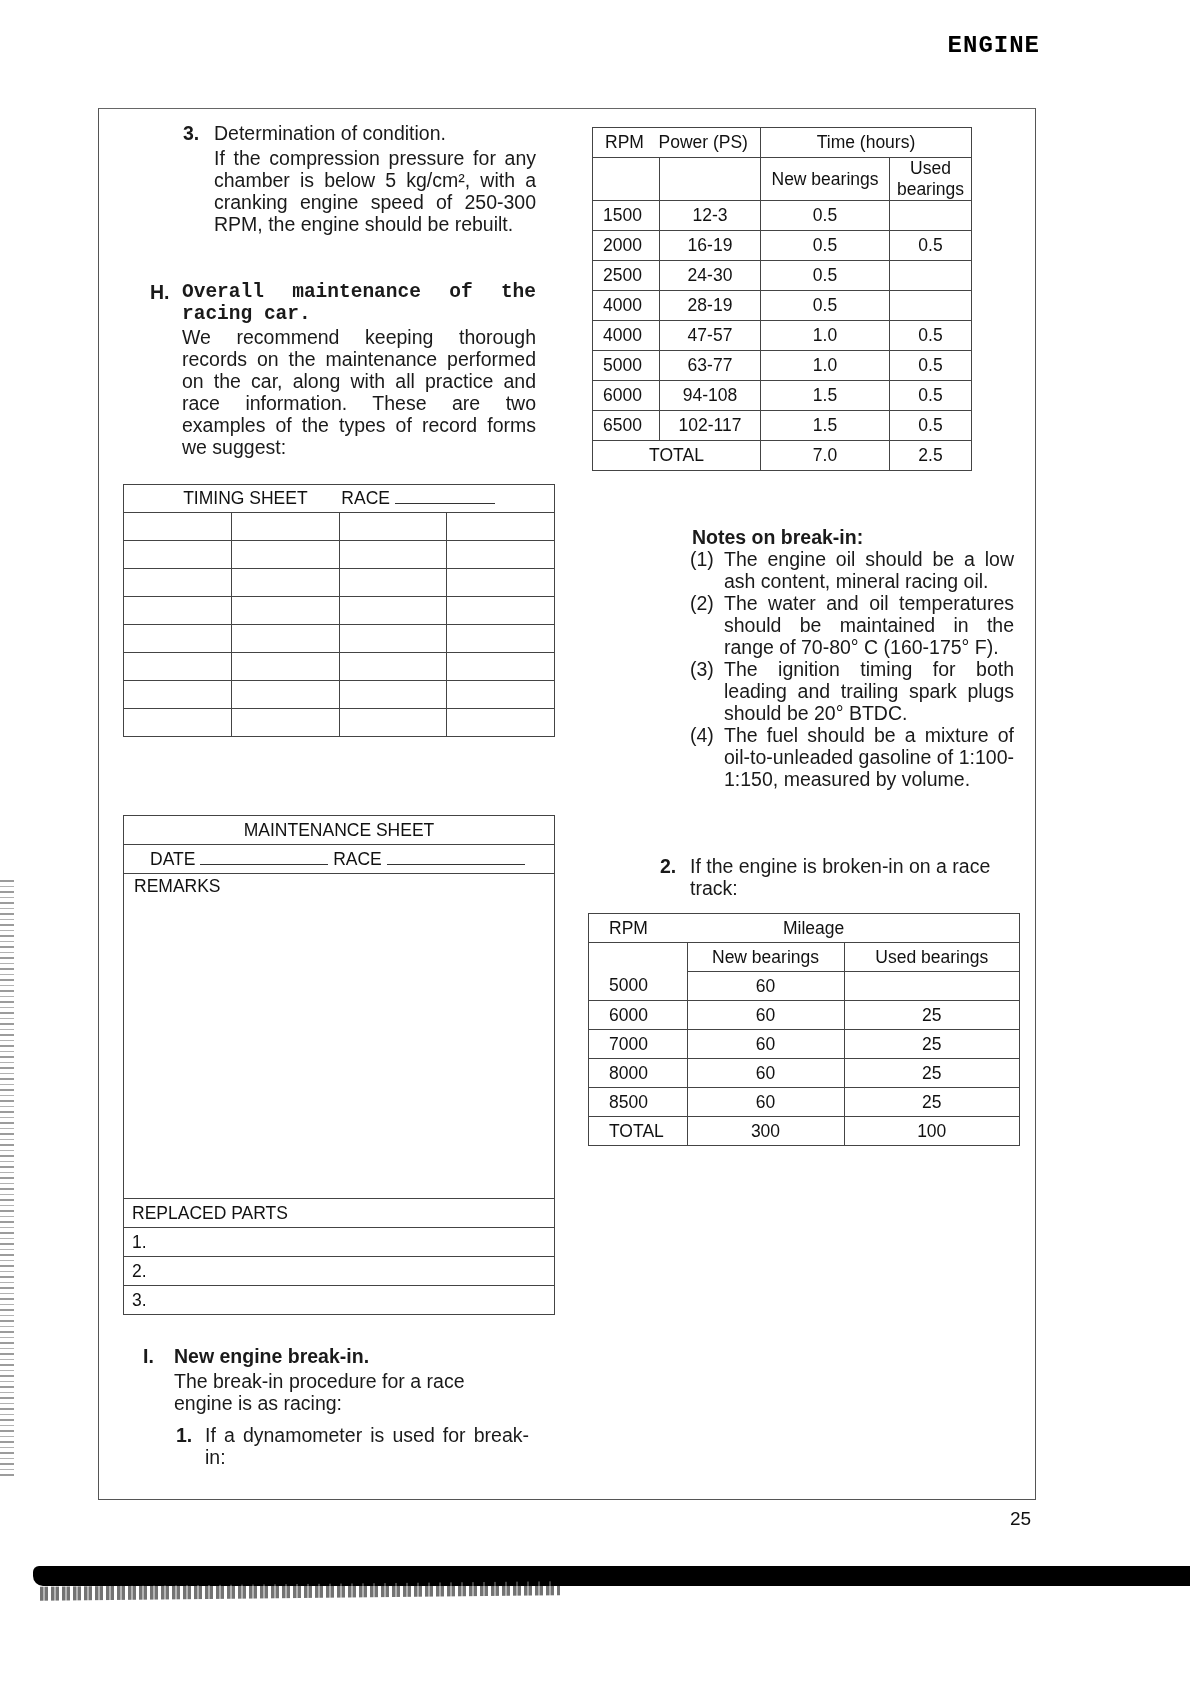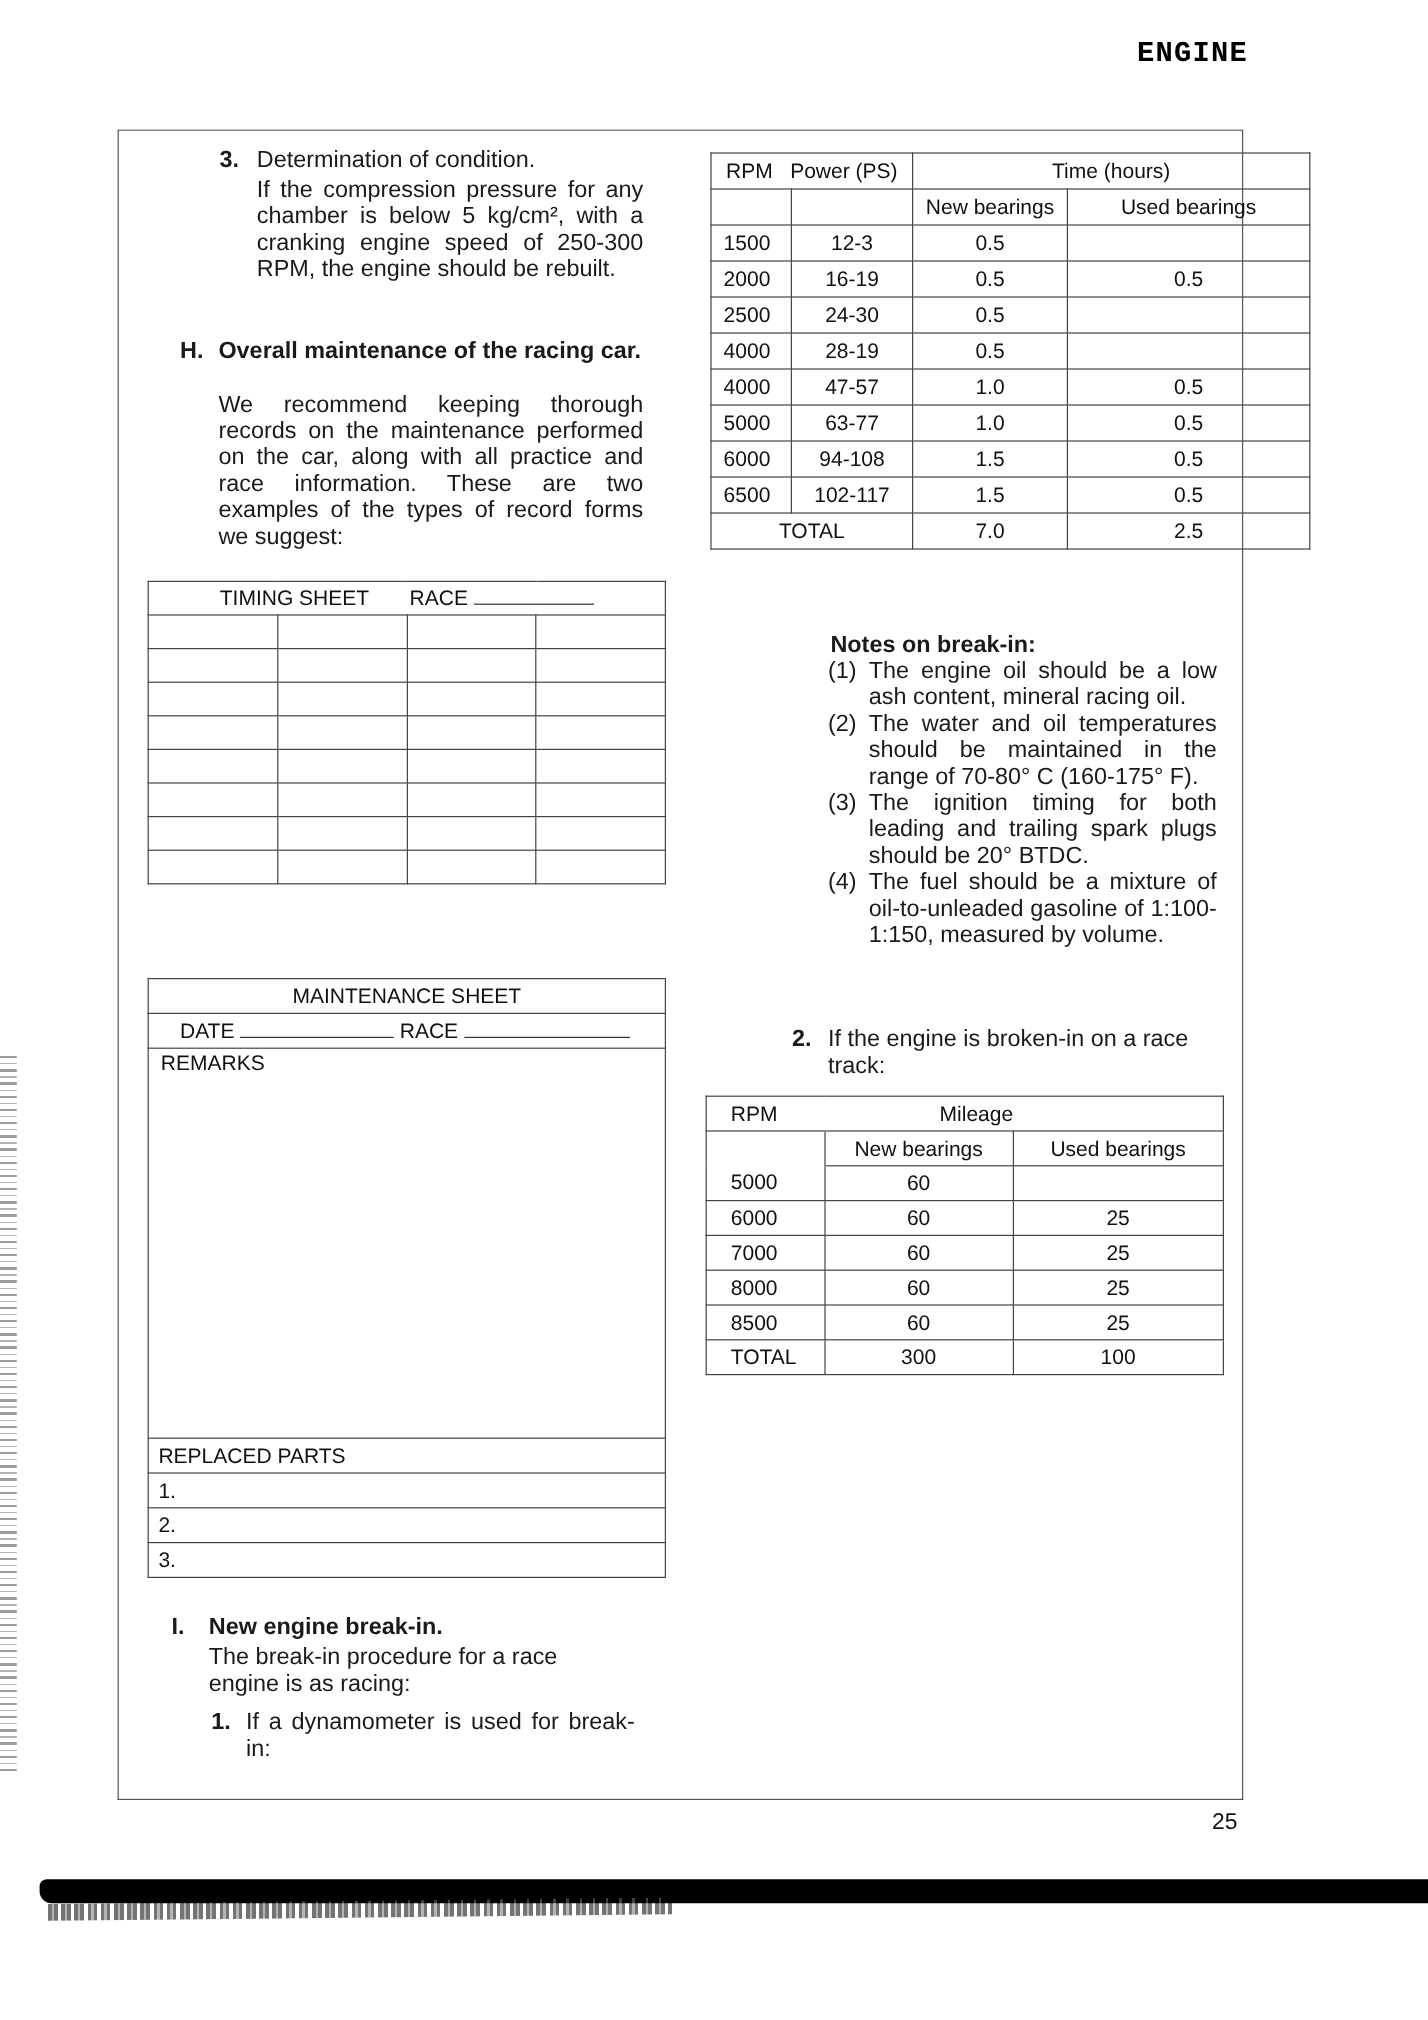--- a/index.html
+++ b/index.html
@@ -20,34 +20,34 @@
   .just { text-align:justify; text-align-last:left; }
   .bold { font-weight:bold; }
 
   
   .s3-num { left:183px; top:122px; }
   .s3-title { left:214px; top:122px; }
   .s3-body { left:214px; top:147px; width:322px; }
 
   
   .h-num { left:150px; top:281px; }
-  .h-title { left:182px; top:281px; width:354px; }
+  .h-title { left:182px; top:281px; width:354px;font-family:Liberation Mono, monospace; }
   .h-body { left:182px; top:326px; width:354px; }
 
   
   table { border-collapse:collapse; font-size:17.5px; color:#111; }
   td, th { border:1px solid #444; font-weight:normal; padding:0; height:28px; }
 
   .timing { left:123px; top:484px; width:432px; }
   .timing td { height:27px; }
   .timing .hdr td { text-align:center; }
 
   .maint { left:123px; top:815px; width:432px; }
 
-  .dyn { left:592px; top:127px; width:500px; }
+  .dyn { left:592px; top:127px; width:380px; }
   .dyn td { text-align:center; height:29px; }
   .dyn td.rpm { text-align:left; padding-left:10px; }
 
   .notes { left:692px; top:526px; width:322px; }
   .note-item { position:relative; padding-left:32px; margin:0; }
   .note-item .n { position:absolute; left:-2px; top:0; }
   .s2-num { left:660px; top:855px; }
   .s2-body { left:690px; top:855px; width:324px; }
 
   .mile { left:588px; top:913px; width:432px; }

